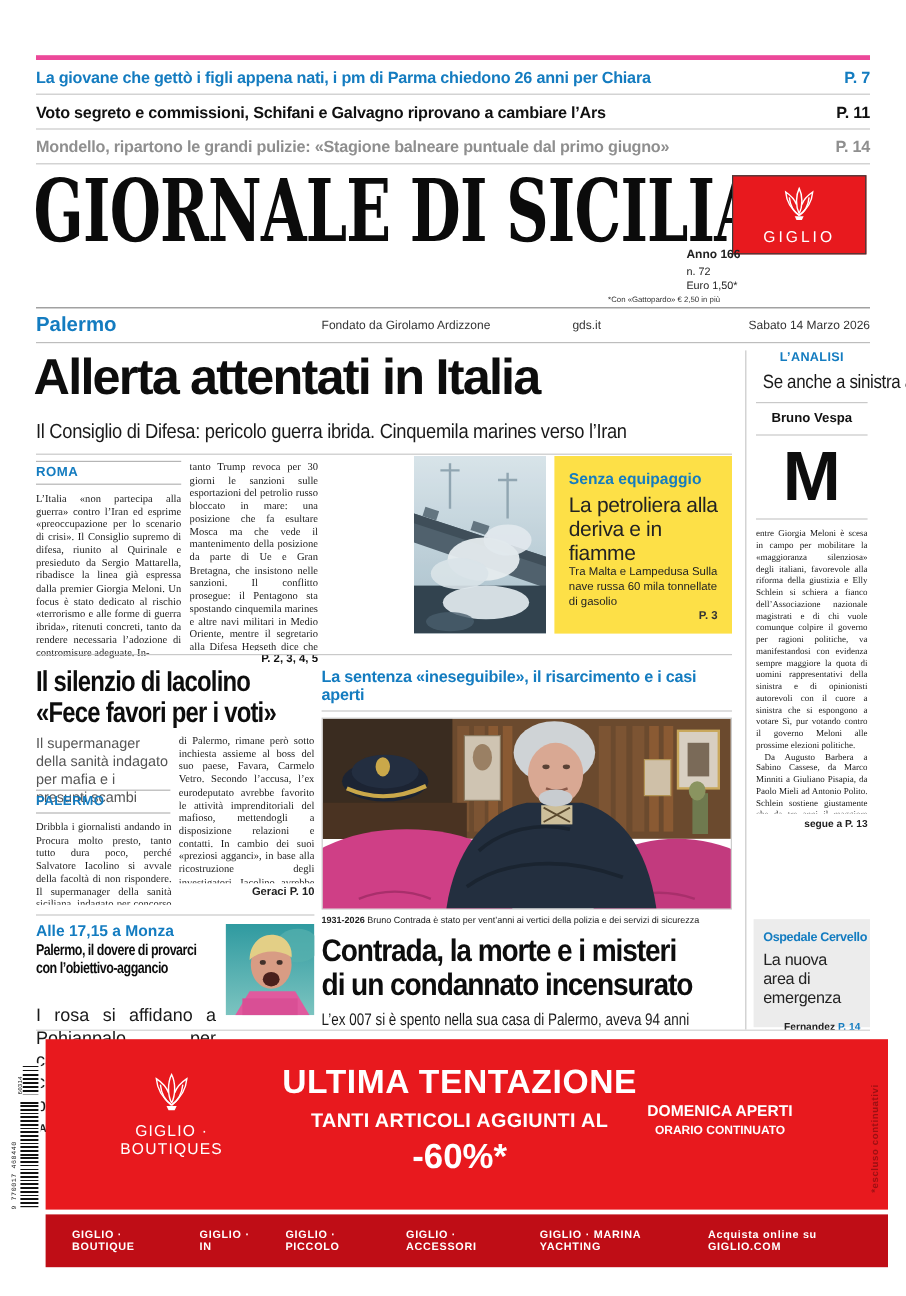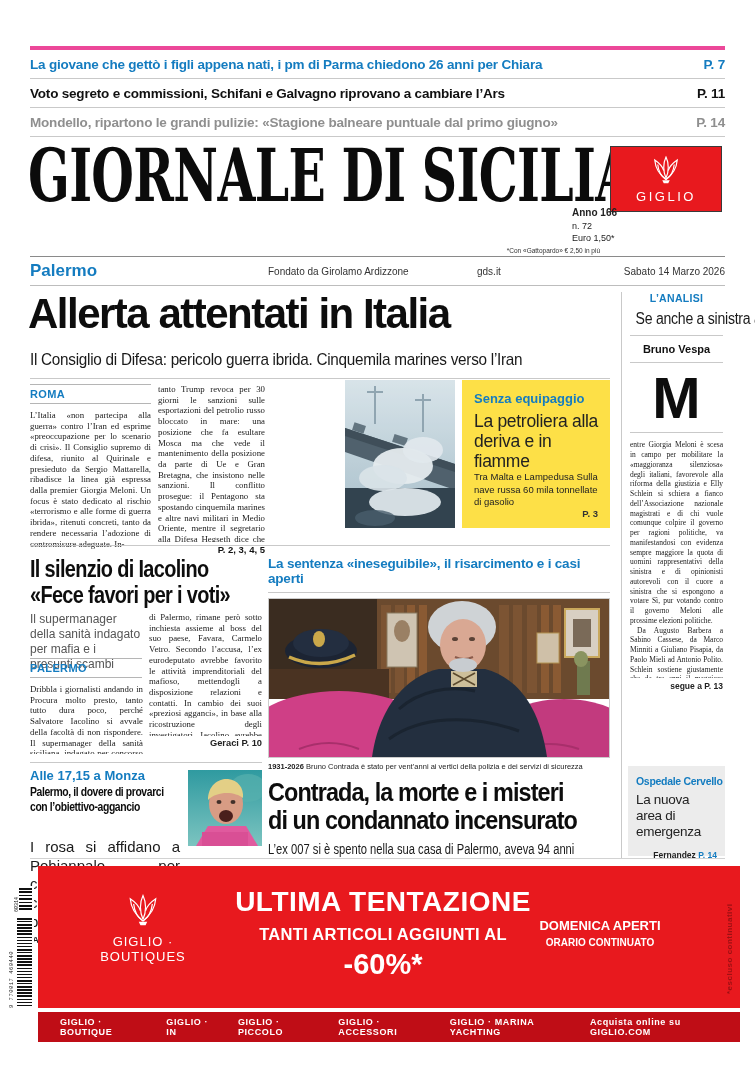--- a/index.html
+++ b/index.html
@@ -122,21 +122,21 @@
   .ad-brand .bname { font-size:13px; letter-spacing:1px; margin-top:4px; }
   .ad-center { position:absolute; left:180px; top:20px; width:330px; text-align:center; }
   .ad-title { font-size:28px; font-weight:bold; letter-spacing:0.5px; }
   .ad-sub { font-size:16.5px; font-weight:bold; margin-top:7px; letter-spacing:0.3px; }
   .ad-disc { font-size:29px; font-weight:bold; margin-top:4px; }
   .ad-right { position:absolute; right:55px; top:52px; width:170px; text-align:center; }
   .ad-r1 { font-size:13px; font-weight:bold; }
   .ad-r2 { font-size:10px; font-weight:bold; margin-top:4px; }
   .ad-side { position:absolute; right:6px; top:18px; height:110px; writing-mode:vertical-rl;
              transform:rotate(180deg); font-size:8px; font-weight:bold; color:#9c1013; letter-spacing:0.5px; }
-  .adbar { position:absolute; left:38px; top:1012px; width:702px; height:30px; background:#bf0d16; color:#fff;
+  .adbar { position:absolute; left:38px; top:1012px; width:702px; height:44px; background:#bf0d16; color:#fff;
            display:flex; align-items:center; padding:0 22px; gap:26px; font-size:9px; font-weight:bold;
            letter-spacing:0.6px; }
   .adbar .right { margin-left:auto; }
 
   
   .barcode { position:absolute; left:8px; top:886px; width:26px; height:124px; background:#fff; }
   .bc-top { position:absolute; right:2px; top:2px; width:13px; height:24px;
             background:repeating-linear-gradient(to bottom, #111 0 1.5px, #fff 1.5px 3.4px); }
   .bc-main { position:absolute; right:2px; top:32px; width:15px; height:88px;
              background:repeating-linear-gradient(to bottom, #111 0 1.6px, #fff 1.6px 3.1px, #111 3.1px 4.4px, #fff 4.4px 6.2px); }

